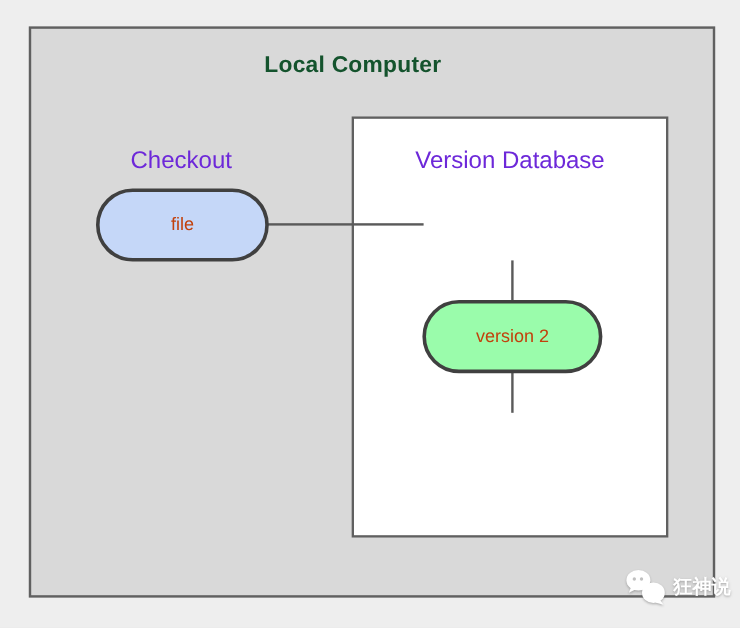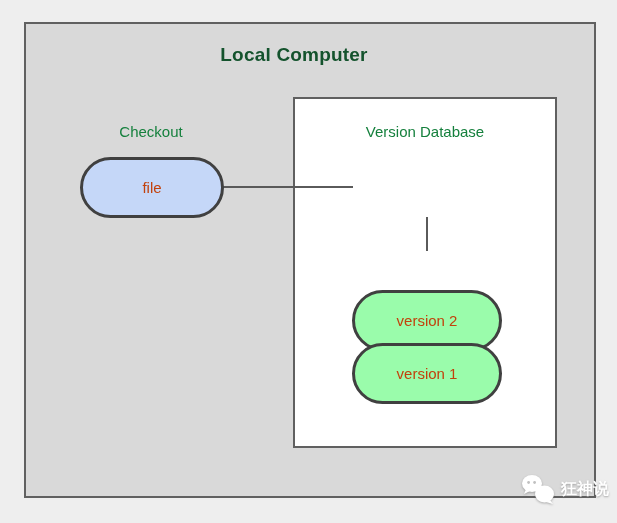--- a/index.html
+++ b/index.html
@@ -43,22 +43,22 @@
     left: 293px;
     top: 97px;
     width: 264px;
     height: 351px;
     box-sizing: border-box;
     border: 2px solid #606060;
     background: #ffffff;
   }
   .section-label {
     position: absolute;
-    font-size: 15px;
-    color: #15803d;
+    font-size: 20px;
+    color: #6d28d9;
     text-align: center;
   }
   .checkout-label {
     left: 76px;
     top: 123px;
     width: 150px;
   }
   .db-label {
     left: 293px;
     top: 123px;
@@ -106,21 +106,21 @@
     height: 61px;
     background: #c5d7f8;
   }
   .version-node {
     left: 352px;
     width: 150px;
     height: 61px;
     background: #9afcab;
   }
   .v3 { top: 157px; }
-  .v2 { top: 250px; margin-top: 40px; }
+  .v2 { top: 250px; }
   .v1 { top: 343px; }
   
   .watermark {
     position: absolute;
     left: 520px;
     top: 473px;
     display: flex;
     align-items: center;
     gap: 3px;
   }
@@ -149,21 +149,20 @@
   <div class="connector conn-h" style="background: rgb(90, 90, 90);"></div>
   <div class="connector conn-v3-v2" style="background: rgb(90, 90, 90);"></div>
   <div class="connector conn-v2-v1" style="background: rgb(90, 90, 90);"></div>
 
   <div class="diagram-title" style="color: #14532d;">Local Computer</div>
   <div class="section-label checkout-label">Checkout</div>
   <div class="section-label db-label">Version Database</div>
 
   <div class="node file-node" style="background: rgb(197, 215, 248); border-color: rgb(64, 64, 64);">file</div>
   <div class="node version-node v2" style="background: rgb(154, 252, 171); border-color: rgb(64, 64, 64);">version 2</div>
-  <div class="node version-node v1" style="background: rgb(154, 252, 171); border-color: rgb(64, 64, 64);">version 1</div>
 
   <div class="watermark">
     <span class="icon">
       <svg width="38" height="32" viewBox="0 0 38 32" xmlns="http://www.w3.org/2000/svg">
 
         <ellipse cx="12" cy="10.5" rx="10" ry="8.5" fill="#ffffff"></ellipse>
         <path d="M6 16 L4 21 L10 18 Z" fill="#ffffff"></path>
         <circle cx="8.6" cy="9.5" r="1.4" fill="#c0c0c0"></circle>
         <circle cx="14.6" cy="9.5" r="1.4" fill="#c0c0c0"></circle>
 

